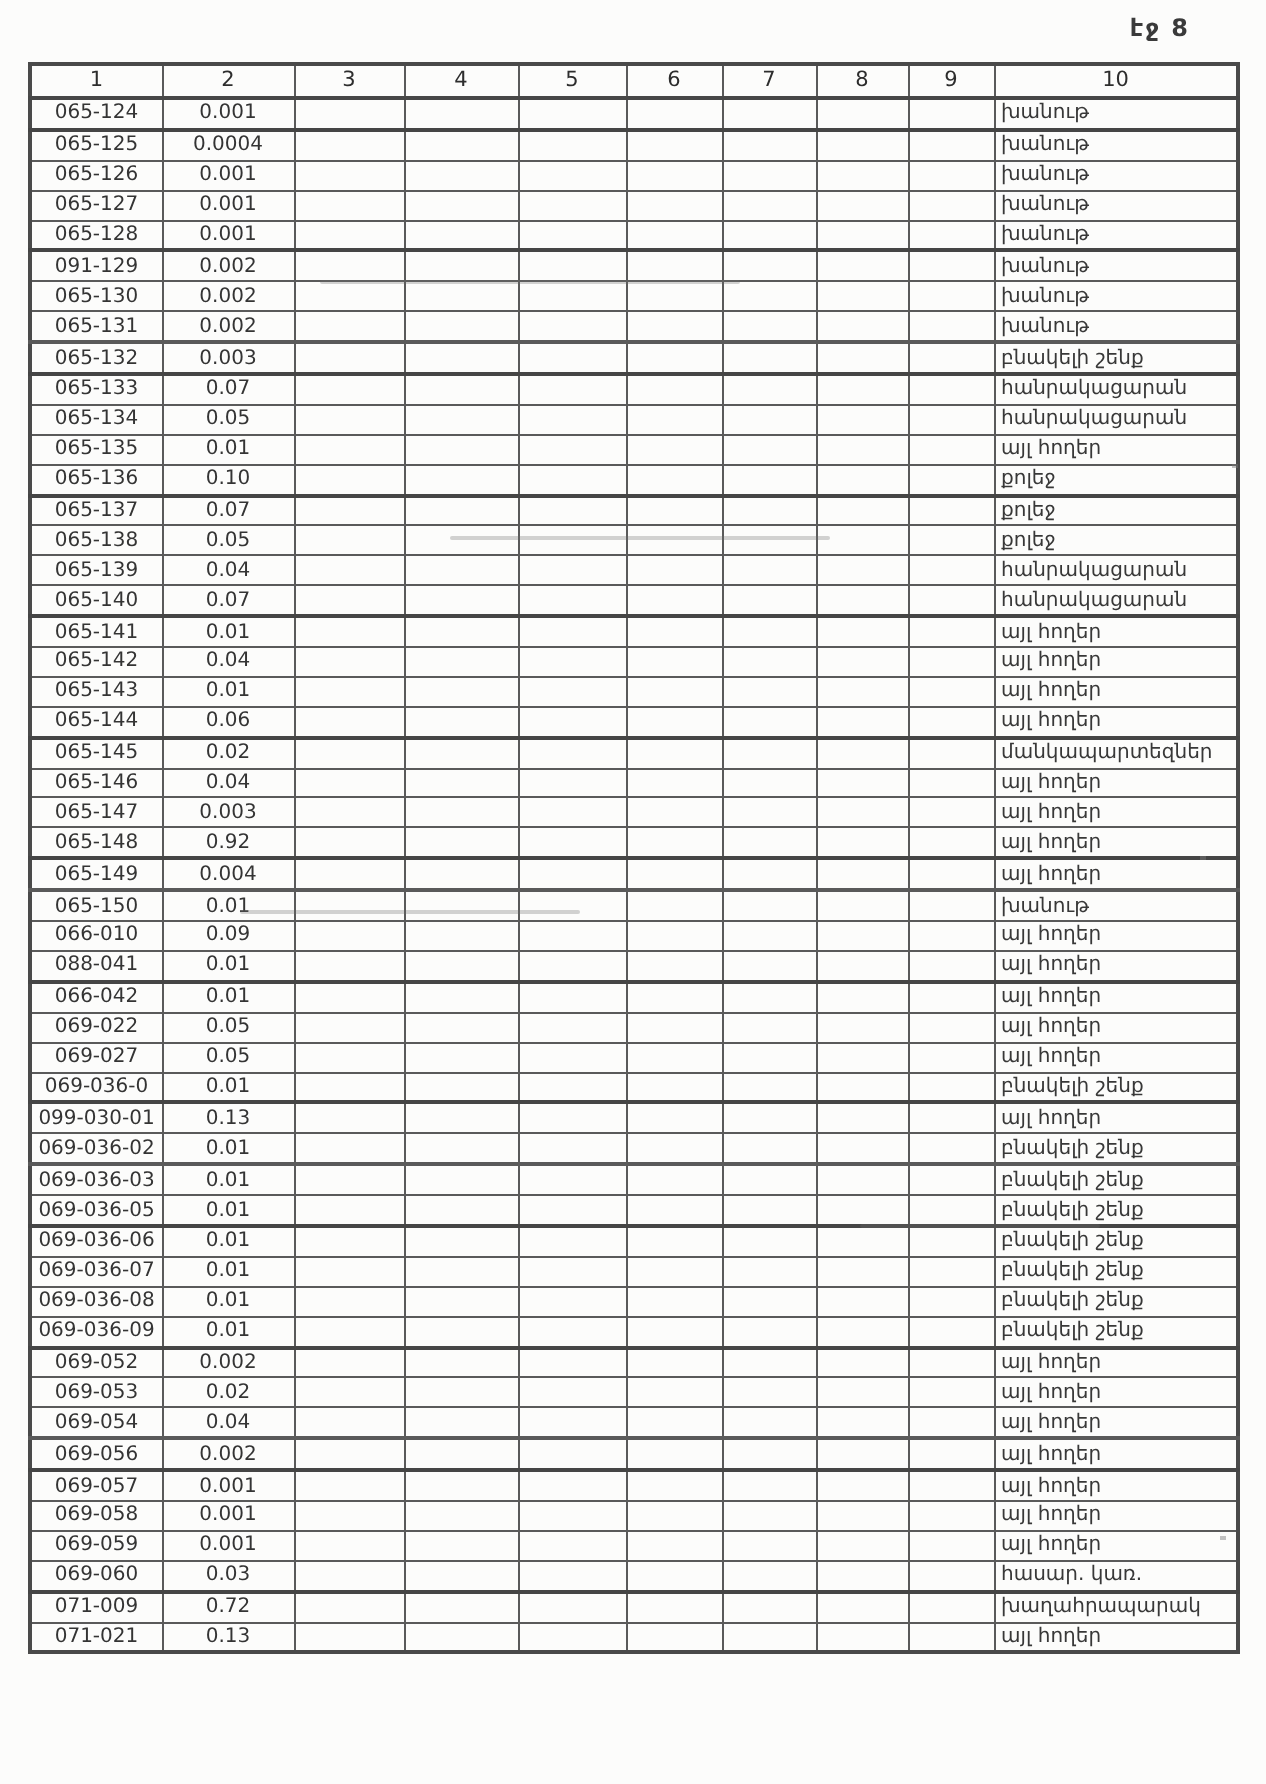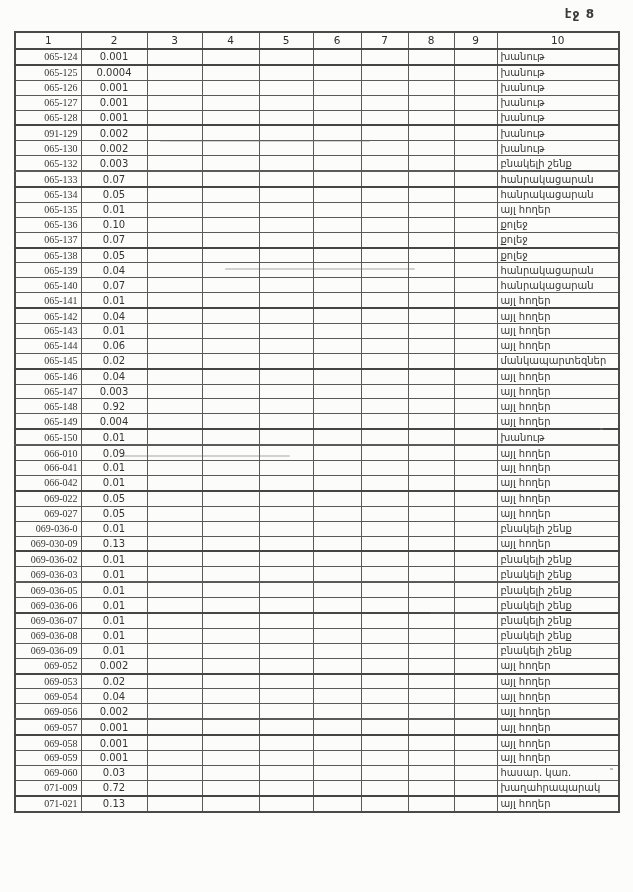--- a/index.html
+++ b/index.html
@@ -32,21 +32,21 @@
     padding:0 3px;
   }
   .scan-table thead th {
     height:15px;
     font-weight:normal;
     font-size:10.5px;
     text-align:center;
     border-bottom:2px solid #474747;
   }
   .scan-table tbody td { height:13.9px; }
-  .scan-table td.c-code { text-align:right;  color:#343434;font-family:Liberation Serif, serif; }
+  .scan-table td.c-code { text-align:center;  color:#343434; }
   .scan-table td.c-val  { text-align:center; color:#343434; }
   .scan-table td.c-use  { text-align:left;  color:#383838;margin-top:48px; }
   
   .scan-table tbody tr:nth-child(4n+1) td { border-bottom-width:2px; border-bottom-color:#454545; }
   .scan-table tbody tr:nth-child(9n) td { border-top-width:2px; }
   
   .smudge { position:absolute; background:#6d6d6d; opacity:.30; border-radius:1px; }
   .speck  { position:absolute; background:#7a7a7a; opacity:.45; width:3px; height:2px; }
 </style>
 </head>
@@ -160,20 +160,32 @@
         <td class="c-val"></td>
         <td class="c-val"></td>
         <td class="c-val"></td>
         <td class="c-val"></td>
         <td class="c-val"></td>
         <td class="c-val"></td>
         <td class="c-val"></td>
         <td class="c-use">խանութ</td>
       </tr>
       <tr>
+        <td class="c-code">065-131</td>
+        <td class="c-val">0.002</td>
+        <td class="c-val"></td>
+        <td class="c-val"></td>
+        <td class="c-val"></td>
+        <td class="c-val"></td>
+        <td class="c-val"></td>
+        <td class="c-val"></td>
+        <td class="c-val"></td>
+        <td class="c-use">խանութ</td>
+      </tr>
+      <tr>
         <td class="c-code">065-132</td>
         <td class="c-val">0.003</td>
         <td class="c-val"></td>
         <td class="c-val"></td>
         <td class="c-val"></td>
         <td class="c-val"></td>
         <td class="c-val"></td>
         <td class="c-val"></td>
         <td class="c-val"></td>
         <td class="c-use">բնակելի շենք</td>
@@ -400,21 +412,21 @@
         <td class="c-val"></td>
         <td class="c-val"></td>
         <td class="c-val"></td>
         <td class="c-val"></td>
         <td class="c-val"></td>
         <td class="c-val"></td>
         <td class="c-val"></td>
         <td class="c-use">այլ հողեր</td>
       </tr>
       <tr>
-        <td class="c-code">066-041</td>
+        <td class="c-code">088-041</td>
         <td class="c-val">0.01</td>
         <td class="c-val"></td>
         <td class="c-val"></td>
         <td class="c-val"></td>
         <td class="c-val"></td>
         <td class="c-val"></td>
         <td class="c-val"></td>
         <td class="c-val"></td>
         <td class="c-use">այլ հողեր</td>
       </tr>
@@ -460,21 +472,21 @@
         <td class="c-val"></td>
         <td class="c-val"></td>
         <td class="c-val"></td>
         <td class="c-val"></td>
         <td class="c-val"></td>
         <td class="c-val"></td>
         <td class="c-val"></td>
         <td class="c-use">բնակելի շենք</td>
       </tr>
       <tr>
-        <td class="c-code">069-030-09</td>
+        <td class="c-code">099-030-01</td>
         <td class="c-val">0.13</td>
         <td class="c-val"></td>
         <td class="c-val"></td>
         <td class="c-val"></td>
         <td class="c-val"></td>
         <td class="c-val"></td>
         <td class="c-val"></td>
         <td class="c-val"></td>
         <td class="c-use">այլ հողեր</td>
       </tr>

